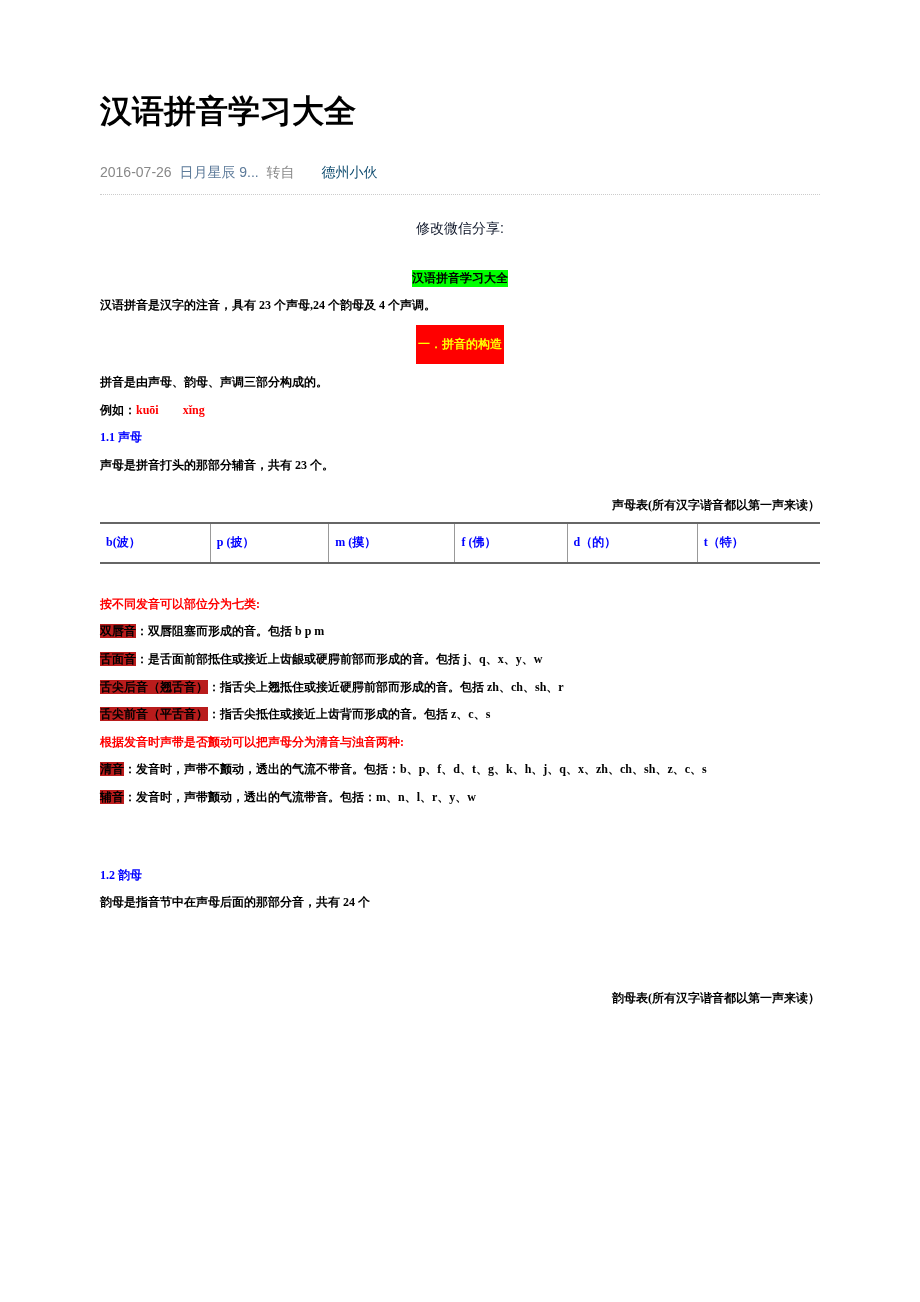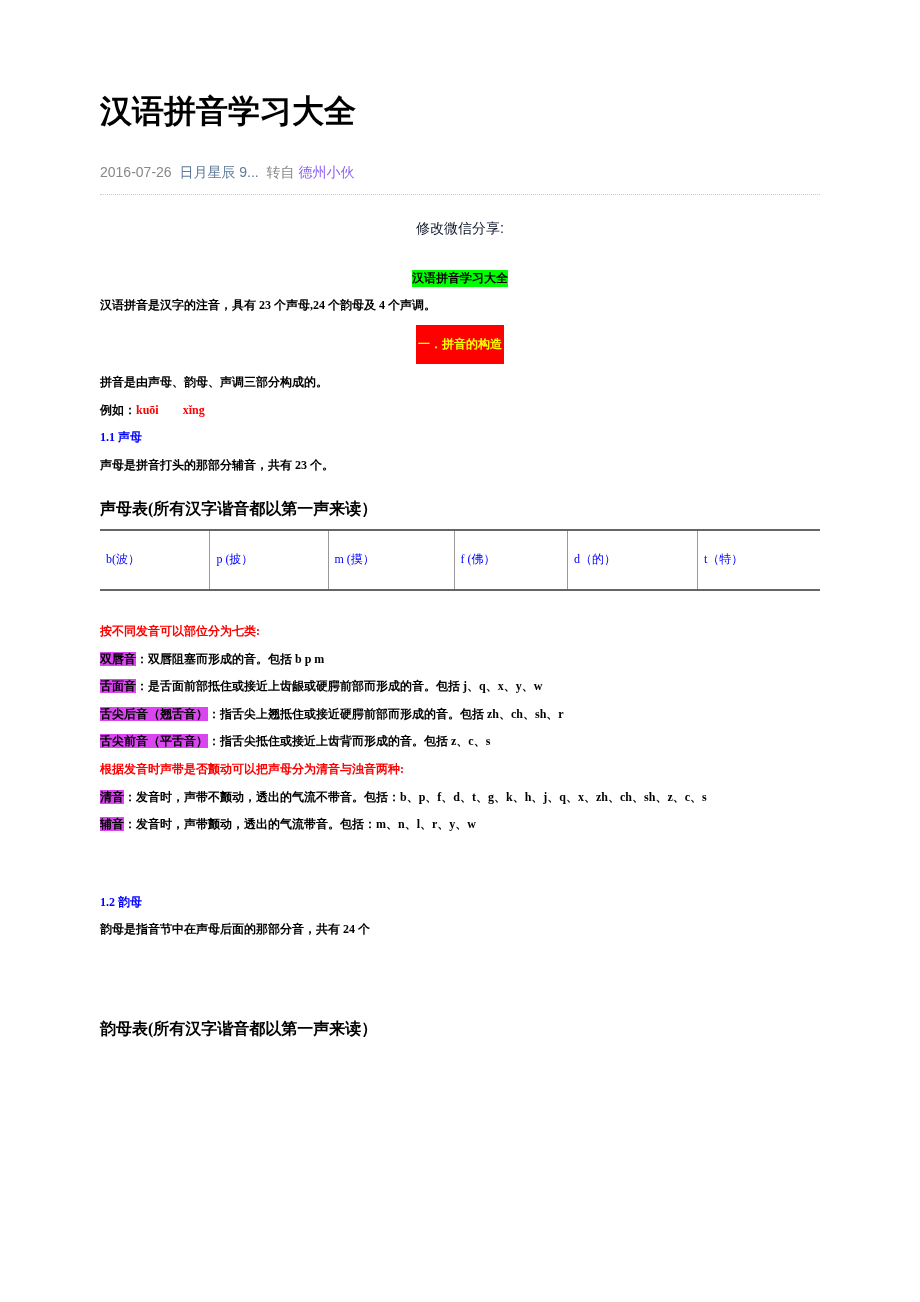--- a/index.html
+++ b/index.html
@@ -1,35 +1,35 @@
 <!DOCTYPE html>
 <html><head>
   <meta charset="utf-8">
   <style>
     * { margin: 0; padding: 0; box-sizing: border-box; }
     body { font-family: "Microsoft YaHei", SimSun, sans-serif; background: #fff; padding: 90px 100px; width: 920px; }
     h1 { font-size: 32px; font-weight: bold; color: #000; margin-bottom: 30px; }
     .meta-row { font-size: 14px; color: #888; margin-bottom: 12px; }
     .meta-row .author { color: #5c7a99; }
     .meta-row .repost-label { color: #888; }
-    .meta-row .source { color: #8b5cf6; }
+    .meta-row .source { color: #0c4a6e; margin-left: 23px; }
     .divider { border: none; border-top: 1px dotted #ccc; margin: 10px 0 25px 0; }
     .share-label { text-align: center; font-size: 14px; color: #0f172a; margin-bottom: 30px; }
     .doc-title { text-align: center; font-size: 12px; font-weight: bold; color: #000; background: #00ff00; display: inline-block; }
     .doc-title-wrap { text-align: center; margin-bottom: 8px; }
     .body-text { font-size: 12px; color: #000; line-height: 1.8; font-weight: bold; font-family: SimSun, serif; }
     .para { margin-bottom: 6px; }
     .section-banner-wrap { text-align: center; margin: 8px 0; }
     .section-banner { background: #ff0000; color: #ffff00; font-size: 12px; font-weight: bold; display: inline-block; padding: 9px 2px; font-family: SimSun, serif; }
     .red-text { color: #ff0000; }
     .blue-text { color: #0000ff; }
-    .hl-yellow { background: #d946ef; margin-top: 20px; }
-    .table-caption { text-align: left; font-size: 16px; font-weight: bold; margin: 18px 0 6px 0; font-family: SimSun, serif; }
+    .hl-yellow { background: #b91c1c; margin-top: 20px; }
+    .table-caption { text-align: right; font-size: 12px; font-weight: bold; margin: 18px 0 6px 0; font-family: SimSun, serif; }
     table { width: 100%; border-collapse: collapse; font-size: 12px; font-family: SimSun, serif; }
-    table td { border: 1px solid #999; padding: 18px 6px; font-weight: normal; color: #0000ff; }
+    table td { border: 1px solid #999; padding: 8px 6px; font-weight: bold; color: #0000ff; }
     table tr:first-child td { border-top: 2px solid #666; }
     table tr:last-child td { border-bottom: 2px solid #666; }
     table td:first-child { border-left: 0; }
     table td:last-child { border-right: 0; }
     .spacer { height: 30px; }
     .spacer-lg { height: 50px; }
   </style>
 </head>
 <body>
 

